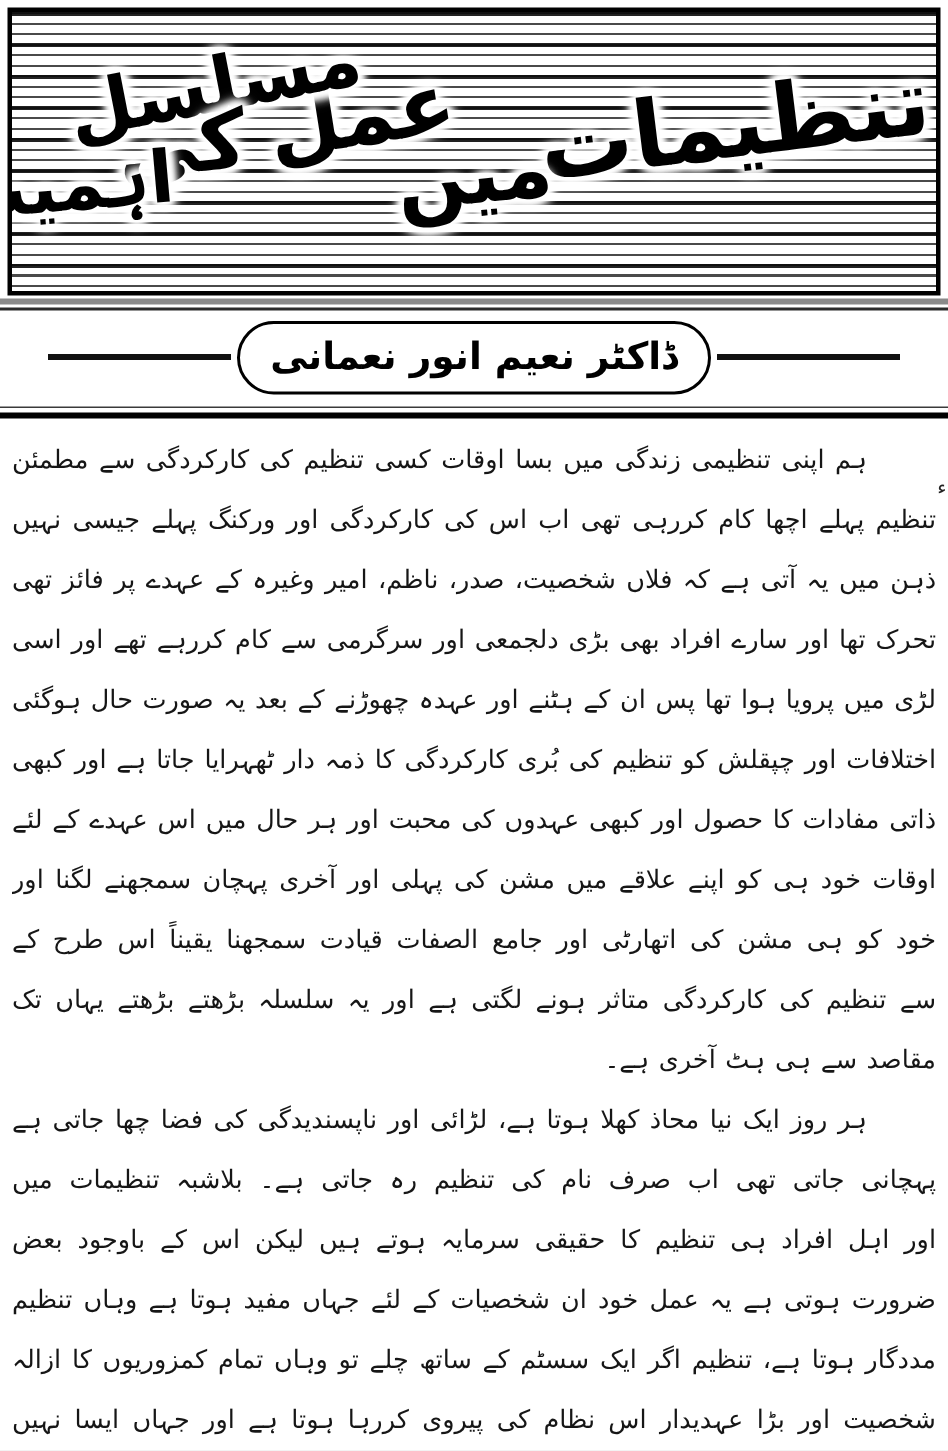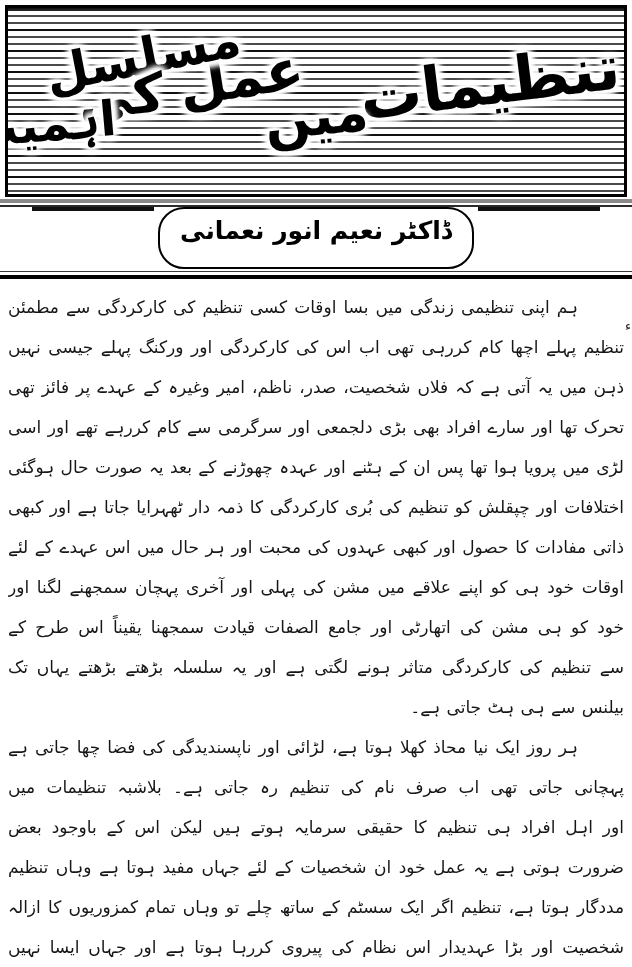--- a/index.html
+++ b/index.html
@@ -44,20 +44,21 @@
   
   .rule{width:632px;border:0;margin:0;}
   .rule-gray {height:4px;background:#8a8a8a;margin-top:2px;}
   .rule-thin {height:2px;background:#2b2b2b;margin-top:2px;}
   .rule-thin2{height:1px;background:#3a3a3a;margin-top:2px;}
   .rule-black{height:4px;background:#000;margin-top:3px;}
   
   .author-row{
     height:62px;
     display:flex;
+    align-items:center;
     padding:0 32px;
   }
   .author-line{flex:1;height:4px;background:#111;}
   .author-capsule{
     border:2.5px solid #000;
     border-radius:26px;
     padding:7px 20px 9px 20px;
     margin:0 4px;
     font-size:25px;
     font-weight:bold;
@@ -121,21 +122,21 @@
       <div class="line first">ہم اپنی تنظیمی زندگی میں بسا اوقات کسی تنظیم کی کارکردگی سے مطمئن نہ ہونے پر سوچنے لگتے ہیں کہ یہ</div>
       <div class="line">تنظیم پہلے اچھا کام کررہی تھی اب اس کی کارکردگی اور ورکنگ پہلے جیسی نہیں ہے اور اس کی فوری وجہ ہمارے</div>
       <div class="line">ذہن میں یہ آتی ہے کہ فلاں شخصیت، صدر، ناظم، امیر وغیرہ کے عہدے پر فائز تھی جس کی وجہ سے کام میں</div>
       <div class="line">تحرک تھا اور سارے افراد بھی بڑی دلجمعی اور سرگرمی سے کام کررہے تھے اور اسی شخصیت نے افراد کو بھی ایک</div>
       <div class="line">لڑی میں پرویا ہوا تھا پس ان کے ہٹنے اور عہدہ چھوڑنے کے بعد یہ صورت حال ہوگئی ہے کہ کبھی باہمی</div>
       <div class="line">اختلافات اور چپقلش کو تنظیم کی بُری کارکردگی کا ذمہ دار ٹھہرایا جاتا ہے اور کبھی شخصی ٹکراؤ اور کبھی گروپ بندی اور</div>
       <div class="line">ذاتی مفادات کا حصول اور کبھی عہدوں کی محبت اور ہر حال میں اس عہدے کے لئے خود کو ناگزیر سمجھنا اور بعض</div>
       <div class="line">اوقات خود ہی کو اپنے علاقے میں مشن کی پہلی اور آخری پہچان سمجھنے لگنا اور بعض اوقات خوشامدیوں کی وجہ سے</div>
       <div class="line">خود کو ہی مشن کی اتھارٹی اور جامع الصفات قیادت سمجھنا یقیناً اس طرح کے متعدد اور بھی عوامل ہیں جن کی وجہ</div>
       <div class="line">سے تنظیم کی کارکردگی متاثر ہونے لگتی ہے اور یہ سلسلہ بڑھتے بڑھتے یہاں تک پہنچتا ہے کہ وہ تنظیم اپنے بنیادی</div>
-      <div class="line short-end">بیلنس سے ہی ہٹ جاتی ہے۔</div>
+      <div class="line short-end">مقاصد سے ہی ہٹ آخری ہے۔</div>
       <div class="line first">ہر روز ایک نیا محاذ کھلا ہوتا ہے، لڑائی اور ناپسندیدگی کی فضا چھا جاتی ہے اور وہ تنظیم جو اپنے کام سے</div>
       <div class="line">پہچانی جاتی تھی اب صرف نام کی تنظیم رہ جاتی ہے۔ بلاشبہ تنظیمات میں شخصیات کی بڑی اہمیت ہوتی ہے، قابل</div>
       <div class="line">اور اہل افراد ہی تنظیم کا حقیقی سرمایہ ہوتے ہیں لیکن اس کے باوجود بعض مقامات پر شخصیات پر چیک اینڈ بیلنس کی</div>
       <div class="line">ضرورت ہوتی ہے یہ عمل خود ان شخصیات کے لئے جہاں مفید ہوتا ہے وہاں تنظیم کے استحکام کے لئے بھی بڑا</div>
       <div class="line">مددگار ہوتا ہے، تنظیم اگر ایک سسٹم کے ساتھ چلے تو وہاں تمام کمزوریوں کا ازالہ کیا جاسکتا ہے اور یوں ہر نمایاں</div>
       <div class="line">شخصیت اور بڑا عہدیدار اس نظام کی پیروی کررہا ہوتا ہے اور جہاں ایسا نہیں ہوتا وہاں اس خلا کو شخصیات ہی پُر</div>
     </div>
 
   <span class="margin-mark">ء</span>
 

